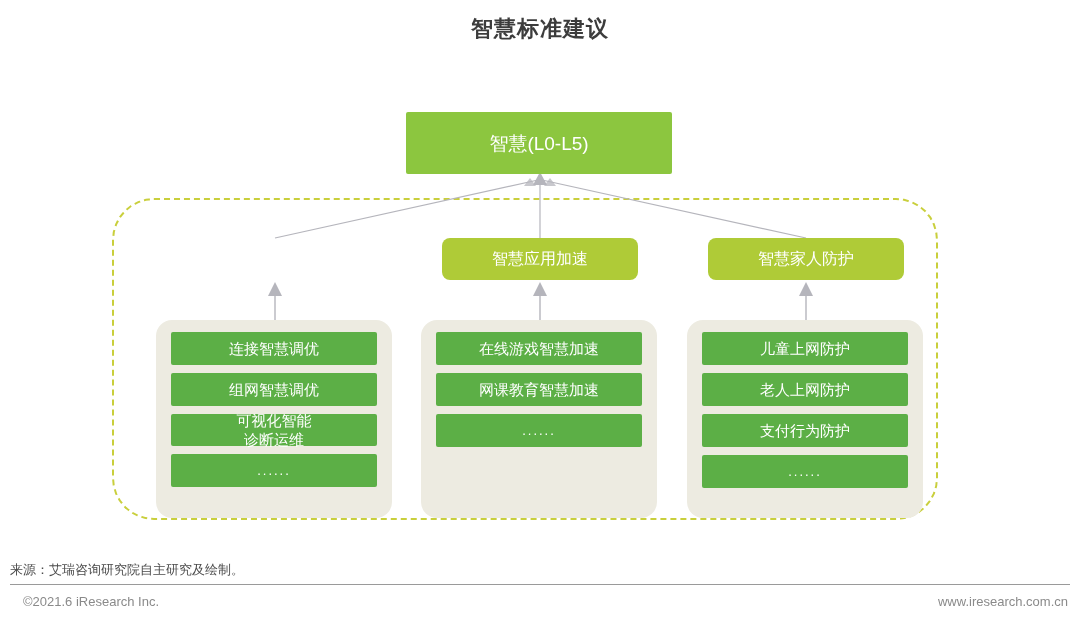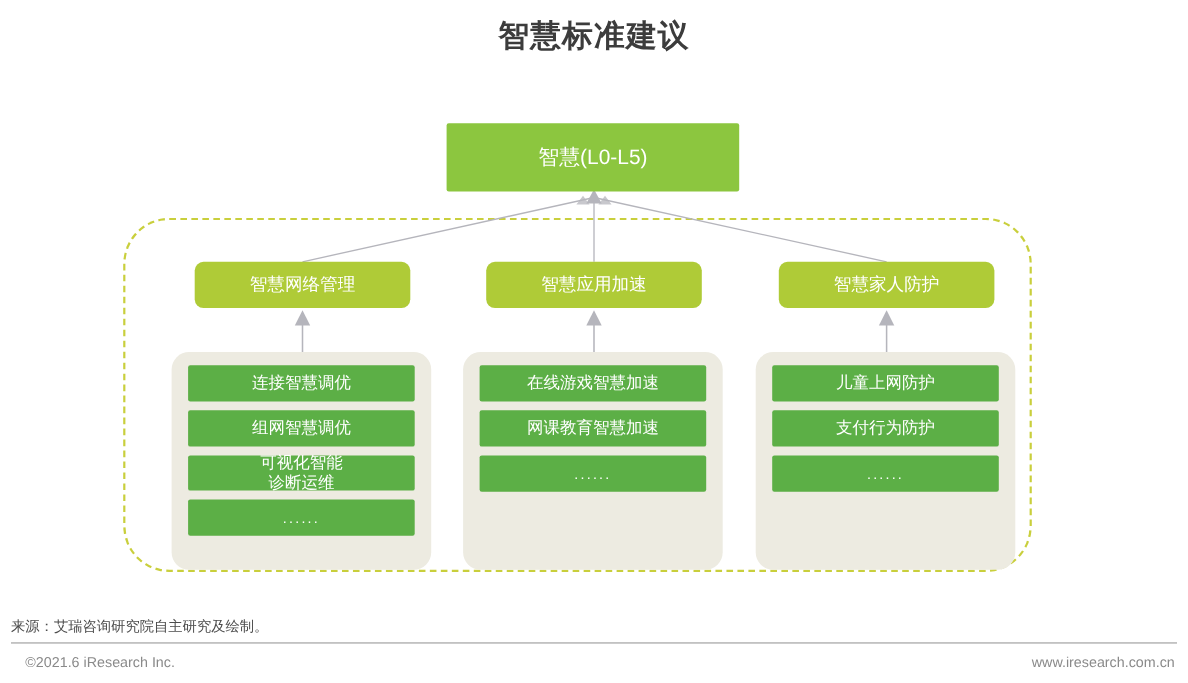--- a/index.html
+++ b/index.html
@@ -15,21 +15,21 @@
     position: relative;
   }
 
   
   #page-title {
     position: absolute;
     top: 14px;
     left: 0;
     width: 1080px;
     text-align: center;
-    font-size: 28px;
+    font-size: 22px;
     font-weight: bold;
     color: #3c3c3c;
     letter-spacing: 1px;
   }
 
   
   #diagram {
     position: absolute;
     top: 0;
     left: 0;
@@ -183,23 +183,20 @@
 
     <line x1="806" y1="320" x2="806" y2="292" stroke="#B5B5BC" stroke-width="1.4"></line>
     <polygon points="806,282 799,296 813,296" fill="#B5B5BC"></polygon>
   </svg>
 
   <div id="root-node">
     <span class="rl">智慧</span>
     <span class="rl">(L0-L5)</span>
   </div>
 
-  <div class="cat-node" id="cat-node-0">
-    <span>智慧网络管理</span>
-  </div>
   <div class="cat-node" id="cat-node-1">
     <span>智慧应用加速</span>
   </div>
   <div class="cat-node" id="cat-node-2">
     <span>智慧家人防护</span>
   </div>
 
   <div class="leaf-panel" id="leaf-panel-0">
     <div class="leaf-item">
       <span class="ll">连接智慧调优</span>
@@ -224,20 +221,23 @@
       <span class="ll">网课教育智慧加速</span>
     </div>
     <div class="leaf-item ellipsis">
       <span class="ll">......</span>
     </div>
   </div>
 
   <div class="leaf-panel" id="leaf-panel-2">
     <div class="leaf-item">
       <span class="ll">儿童上网防护</span>
+    </div>
+    <div class="leaf-item">
+      <span class="ll">老人上网防护</span>
     </div>
     <div class="leaf-item">
       <span class="ll">支付行为防护</span>
     </div>
     <div class="leaf-item ellipsis">
       <span class="ll">......</span>
     </div>
   </div>
 
 </div>

